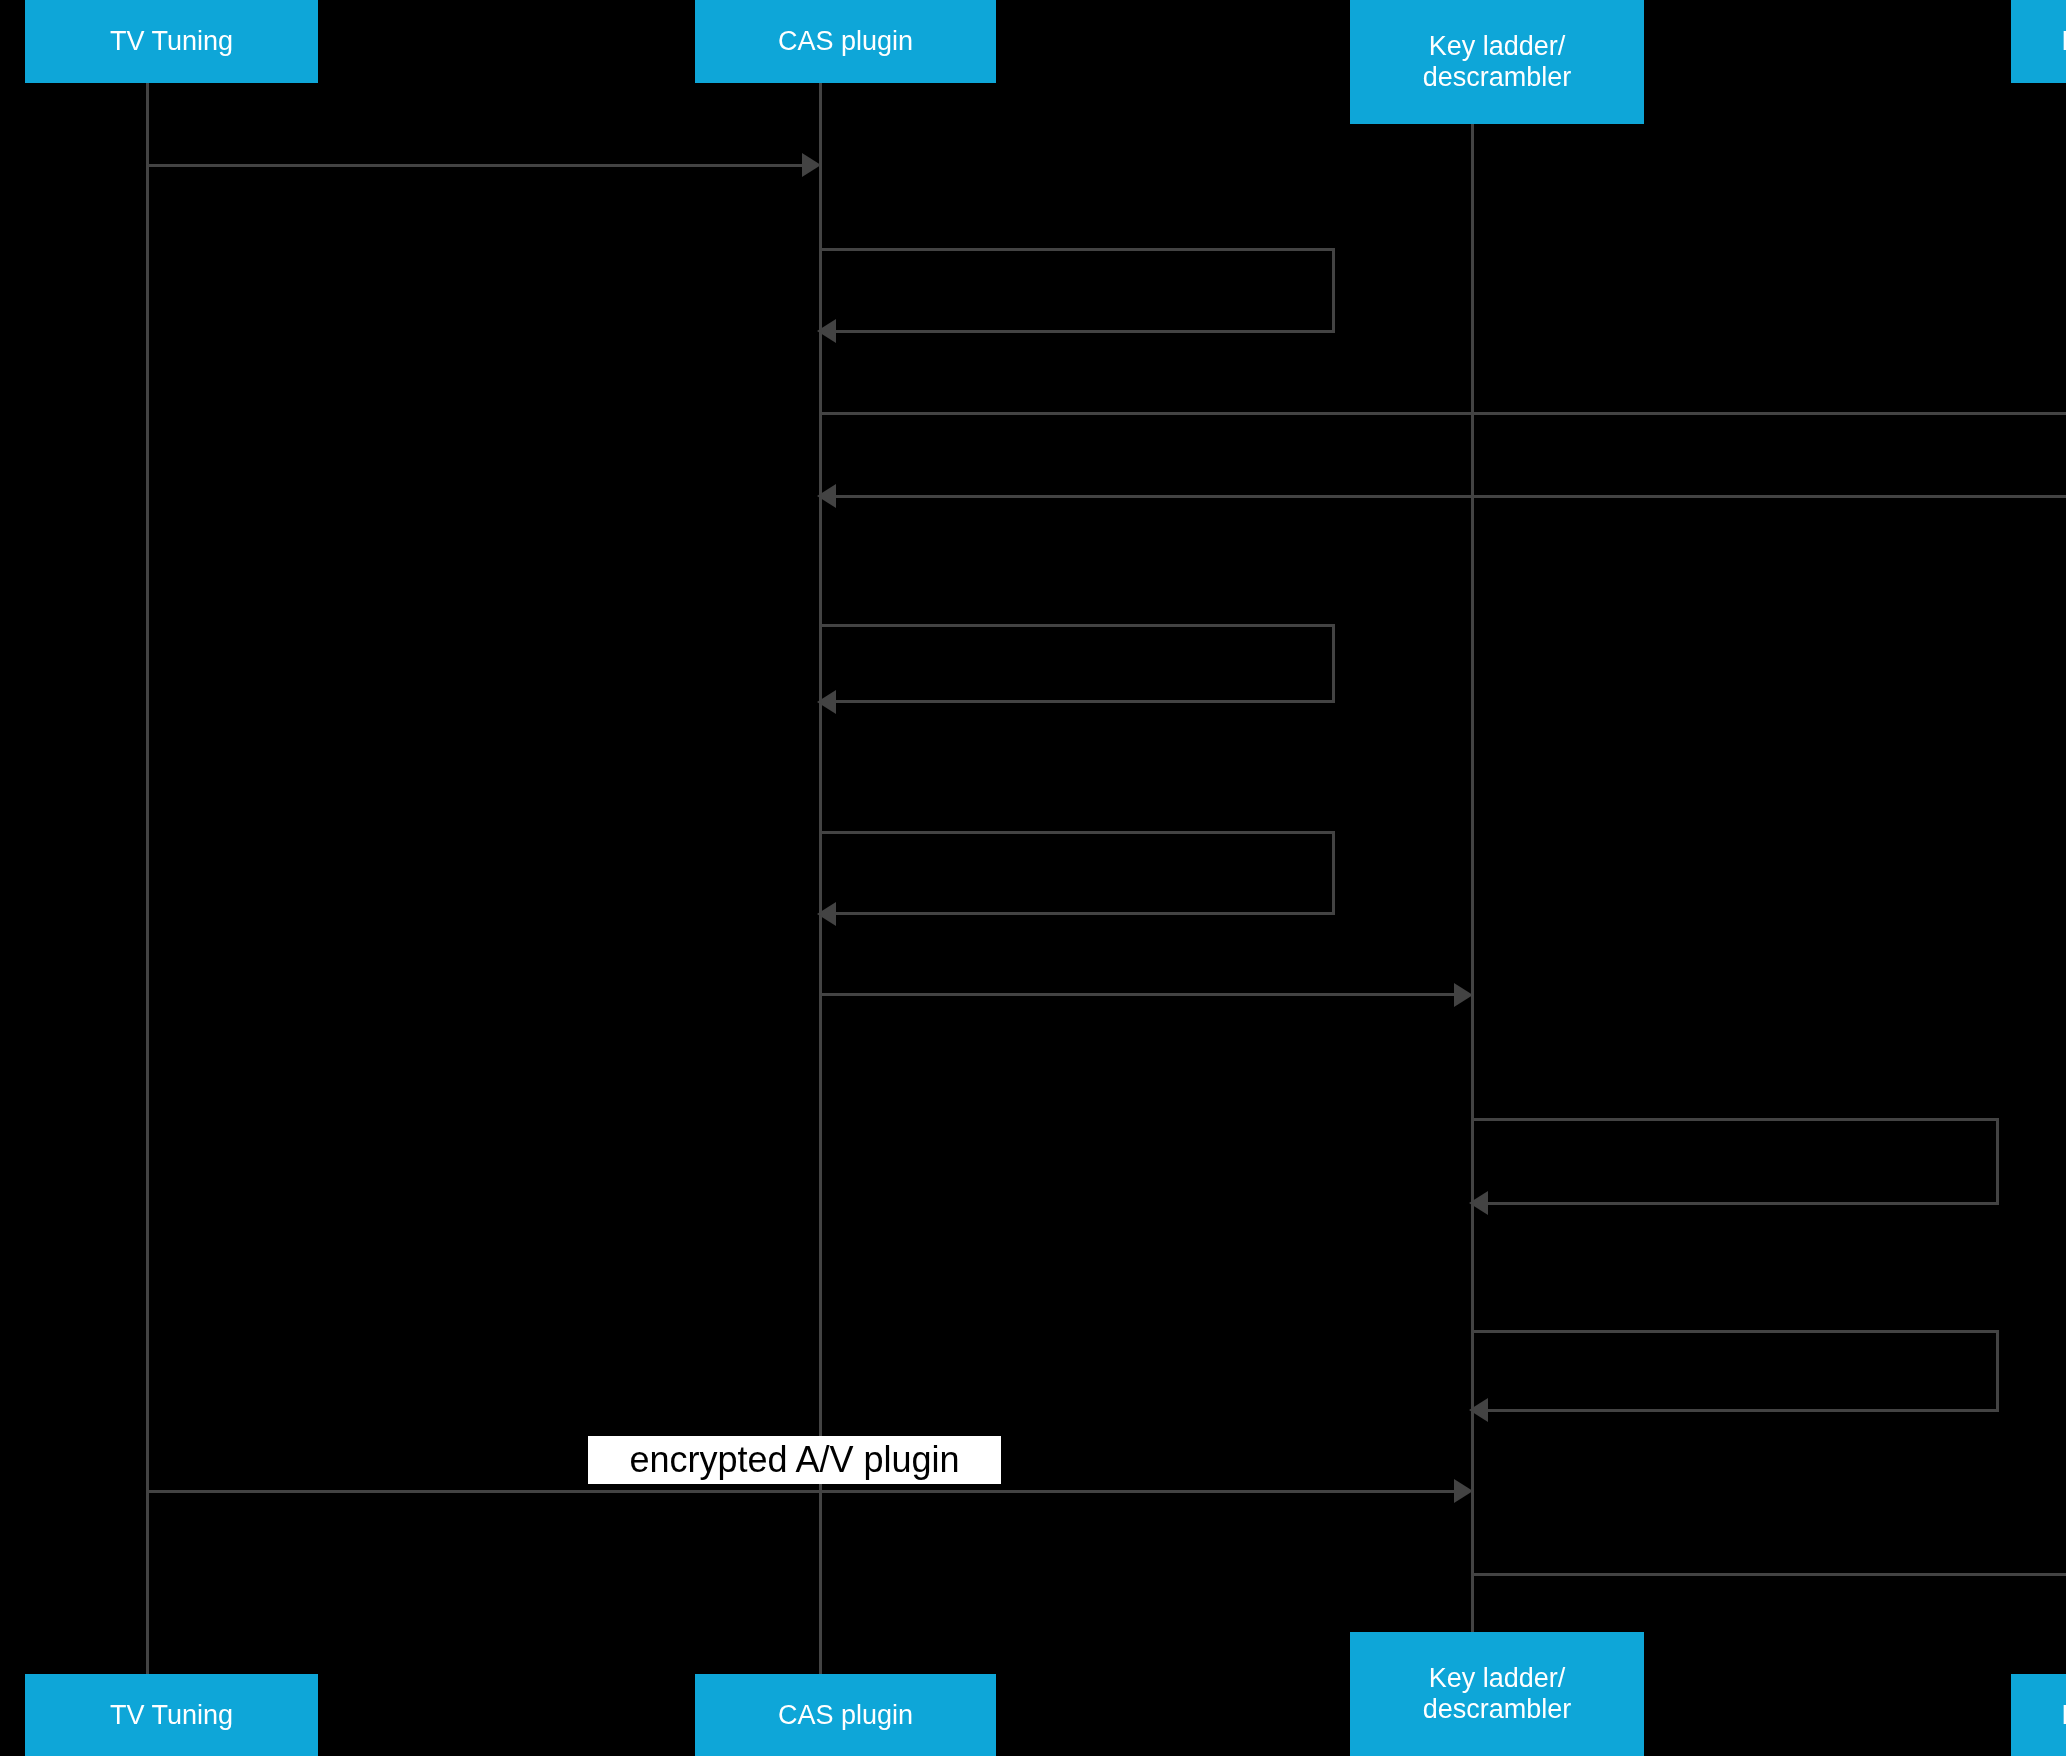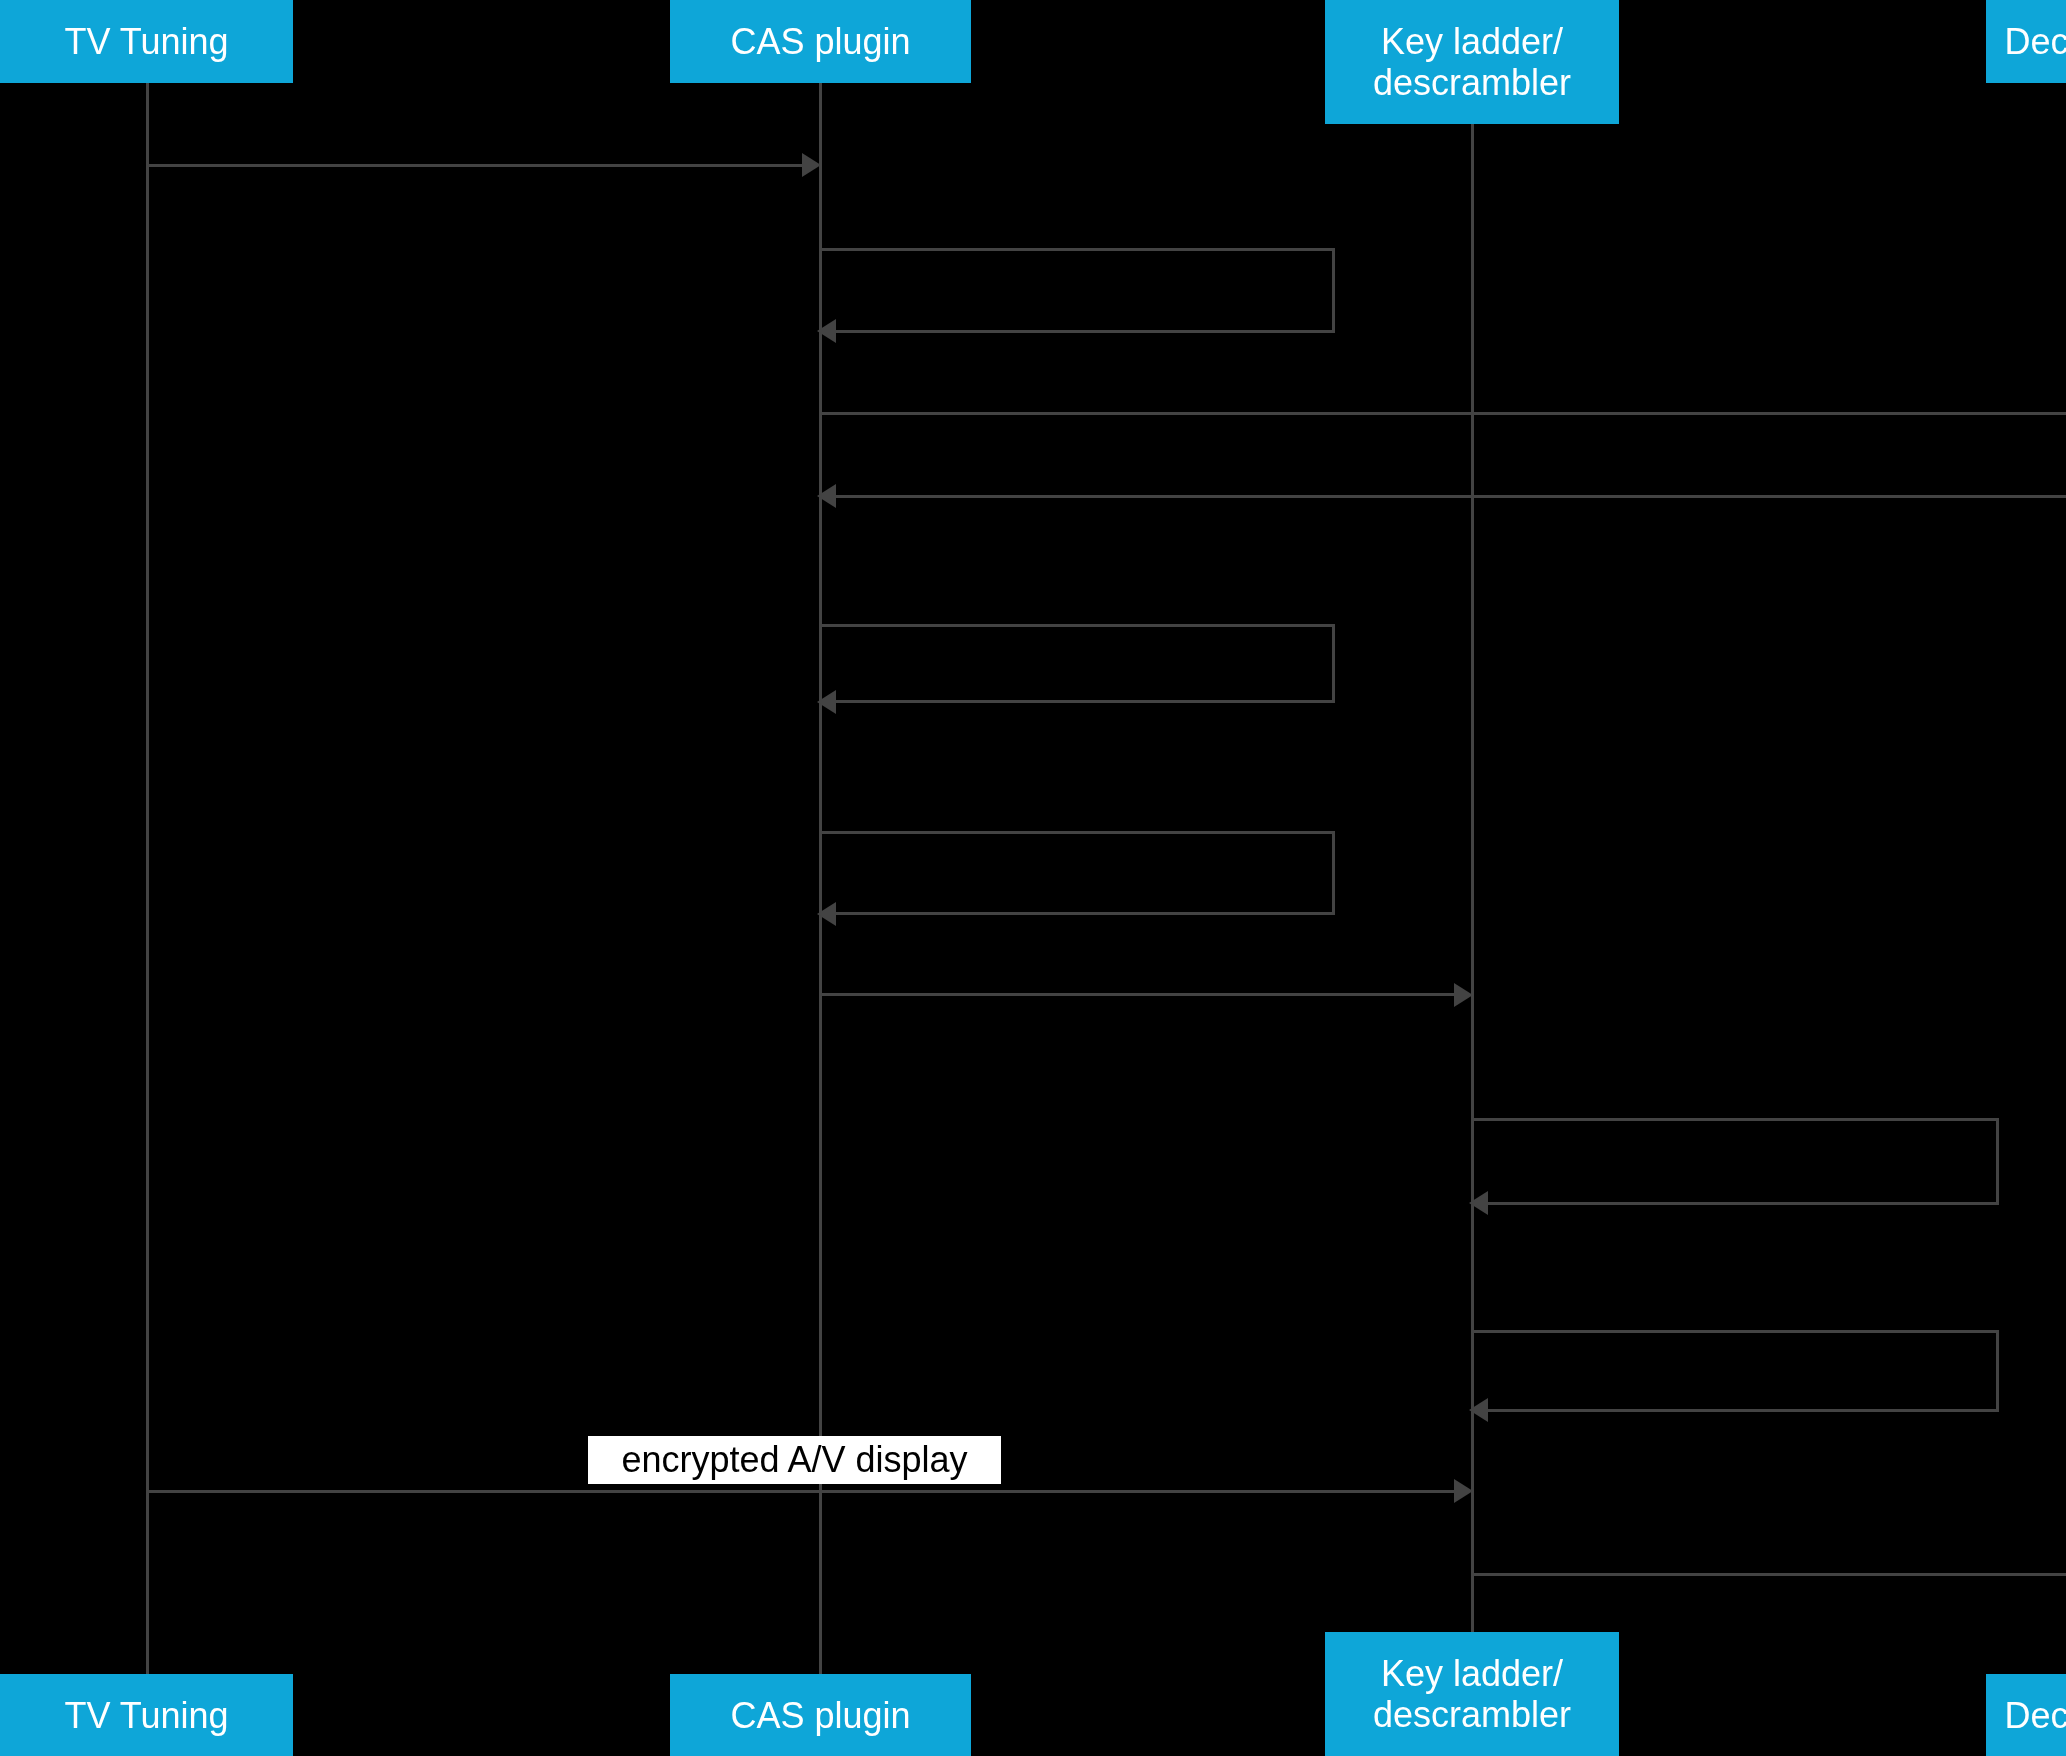--- a/index.html
+++ b/index.html
@@ -18,23 +18,24 @@
     height: 1756px;
     background: #000000;
   }
   .actor-box {
     position: absolute;
     display: flex;
     align-items: center;
     justify-content: center;
     text-align: center;
     color: #ffffff;
-    font-size: 36px;
+    font-size: 27px;
     line-height: 1.15;
     white-space: pre-line;
+    margin-left: 25px;
   }
   .lifeline {
     position: absolute;
     width: 2.5px;
   }
   .hline, .vline {
     position: absolute;
   }
   .arrowhead {
     position: absolute;
@@ -89,16 +90,16 @@
     <div class="hline" style="left: 1472px; top: 1118px; width: 527px; height: 2.9px; background: rgb(67, 67, 67);"></div>
     <div class="vline" style="left: 1996px; top: 1118px; width: 2.9px; height: 87px; background: rgb(67, 67, 67);"></div>
     <div class="hline" style="left: 1485px; top: 1202px; width: 514px; height: 2.9px; background: rgb(67, 67, 67);"></div>
     <div class="arrowhead" style="left: 1469px; top: 1191px; border-top: 12px solid transparent; border-bottom: 12px solid transparent; border-right: 19px solid rgb(67, 67, 67);"></div>
     <div class="hline" style="left: 1472px; top: 1330px; width: 527px; height: 2.9px; background: rgb(67, 67, 67);"></div>
     <div class="vline" style="left: 1996px; top: 1330px; width: 2.9px; height: 82px; background: rgb(67, 67, 67);"></div>
     <div class="hline" style="left: 1485px; top: 1409px; width: 514px; height: 2.9px; background: rgb(67, 67, 67);"></div>
     <div class="arrowhead" style="left: 1469px; top: 1398px; border-top: 12px solid transparent; border-bottom: 12px solid transparent; border-right: 19px solid rgb(67, 67, 67);"></div>
     <div class="hline" style="left: 147px; top: 1490px; width: 1309px; height: 2.9px; background: rgb(67, 67, 67);"></div>
     <div class="arrowhead" style="left: 1454px; top: 1479px; border-top: 12px solid transparent; border-bottom: 12px solid transparent; border-left: 19px solid rgb(67, 67, 67);"></div>
-    <div class="msg-label" style="left: 588px; top: 1436px; width: 413px; height: 48px; background: rgb(255, 255, 255); color: rgb(0, 0, 0);">encrypted A/V display</div>
+    <div class="msg-label" style="left: 588px; top: 1436px; width: 413px; height: 48px; background: rgb(255, 255, 255); color: rgb(0, 0, 0);">encrypted A/V plugin</div>
     <div class="hline" style="left: 1472px; top: 1573px; width: 645px; height: 2.9px; background: rgb(67, 67, 67);"></div>
   </div>
 
 
 </body></html>

